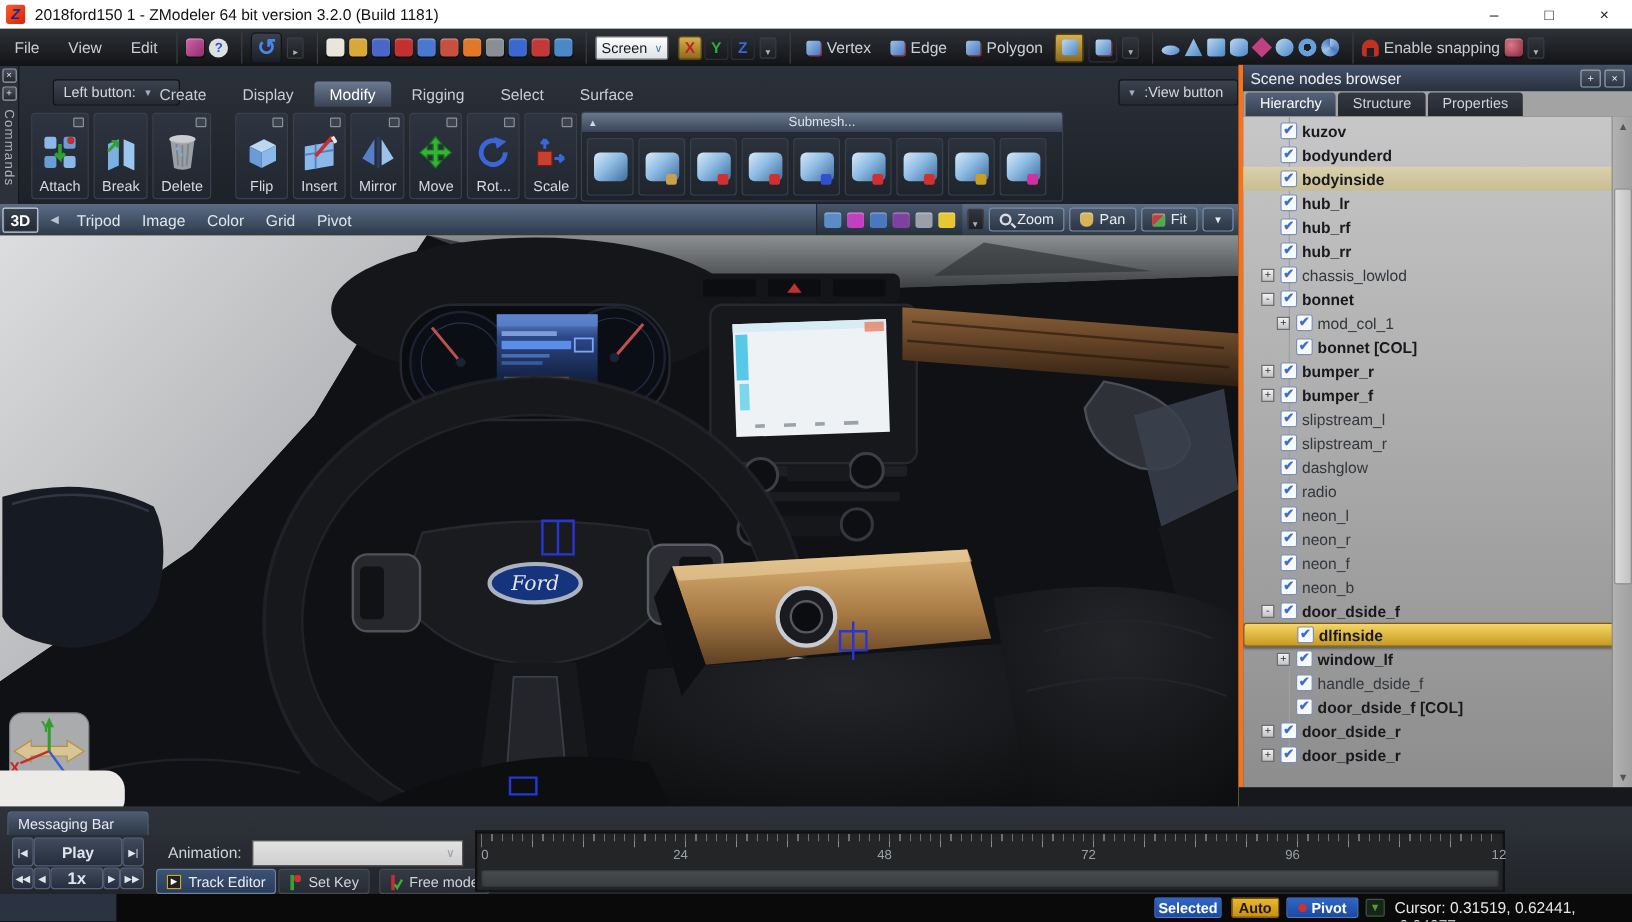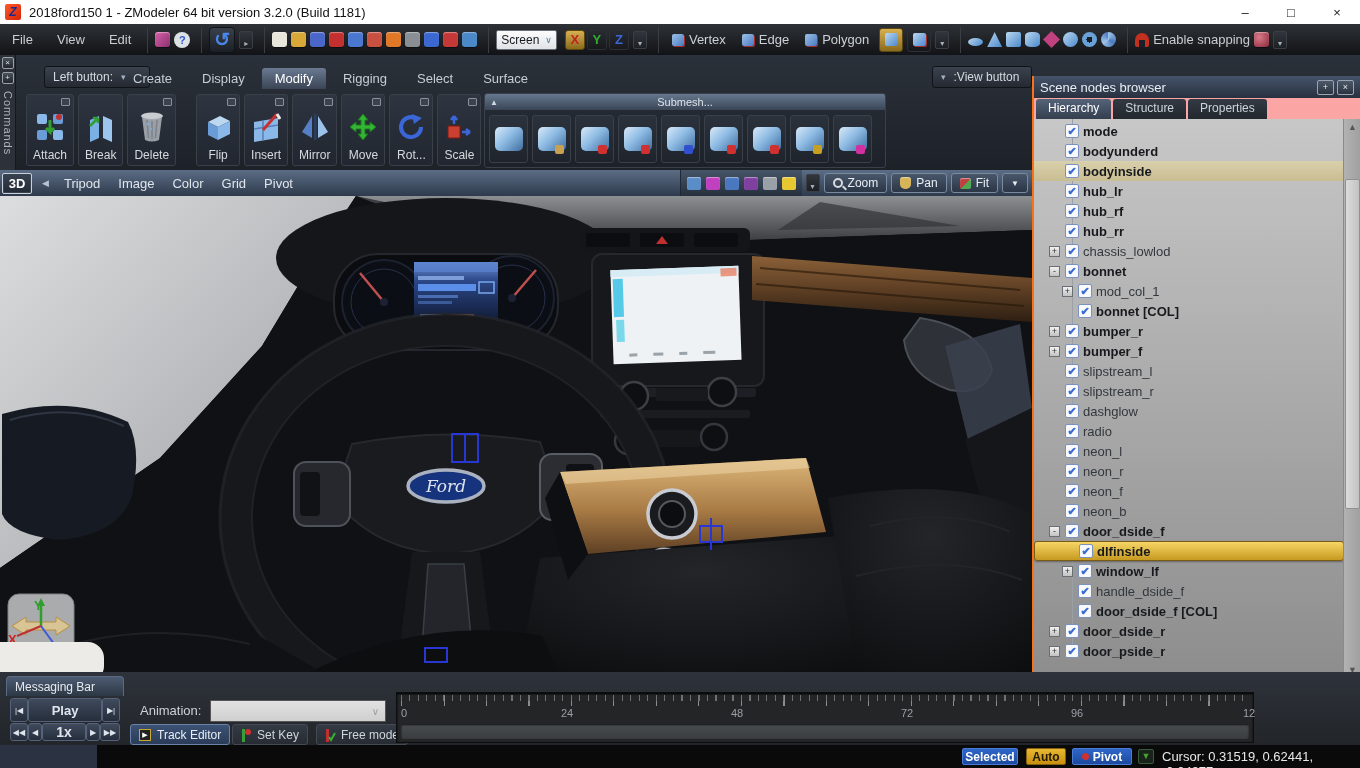--- a/index.html
+++ b/index.html
@@ -76,25 +76,25 @@
     color:#fff;font-weight:bold;font-size:13px;display:flex;align-items:center;justify-content:center;box-shadow:0 0 0 1px #39424f inset;}
   .vmenu{padding:0 9px;}
   .vicon{width:14px;height:13px;border-radius:2px;box-shadow:inset 0 1px 1px rgba(255,255,255,.45);}
   .vbtn{height:20px;border:1px solid #7a8aa0;border-radius:3px;background:linear-gradient(#49576b,#2b3646);
     display:flex;align-items:center;gap:5px;padding:0 8px;font-size:12px;color:#e8edf4;}
   .mag{width:10px;height:10px;border:2px solid #d8dce2;border-radius:50%;position:relative;}
   .mag::after{content:"";position:absolute;left:7px;top:7px;width:5px;height:2px;background:#d8dce2;transform:rotate(45deg);}
   
   #viewport{left:0;top:196px;width:1032px;height:482px;background:#bef264;overflow:hidden;}
   
-  #browser{left:1032px;top:76px;width:328px;height:602px;background:#1d2127;border-left:2px solid #f97316;display:flex;flex-direction:column;}
+  #browser{left:1032px;top:54px;width:328px;height:602px;background:#1d2127;border-left:4px solid #f97316;display:flex;flex-direction:column;}
   .bhead{height:22px;background:linear-gradient(#46536a,#27303e);color:#e9eef5;font-size:13px;display:flex;align-items:center;padding:0 6px;}
   .bhbtn{width:17px;height:15px;border:1px solid #9aa4b2;border-radius:2px;background:linear-gradient(#4d5868,#2b3340);
     color:#e5eaf0;font-size:9px;line-height:13px;text-align:center;margin-left:3px;}
-  .btabs{height:21px;display:flex;gap:2px;padding:1px 2px 0;background:#fca5a5;}
+  .btabs{height:21px;display:flex;gap:2px;padding:1px 2px 0;background:#a3a3a3;}
   .btab{padding:2px 12px;font-size:12px;color:#cfd4da;background:linear-gradient(#333a44,#23272e);border-radius:3px 3px 0 0;}
   .btab.active{background:linear-gradient(#55637a,#333e4e);color:#fff;}
   .tree{flex:1;position:relative;background:linear-gradient(#c7c7c7,#8d8d8d);overflow:hidden;padding-top:2px;}
   .guideline{position:absolute;left:38px;top:0;width:1px;height:528px;background:#9aa0a8;}
   .trow{position:relative;height:20px;display:flex;align-items:center;padding-left:31px;gap:4px;width:100%;}
   .trow.ind2{padding-left:44px;}
   .trow.hl{background:linear-gradient(#d9d0ac,#c9bd92);}
   .trow.sel{background:linear-gradient(#f6d666,#c79a20);border:1px solid #7a5c14;border-radius:3px;box-shadow:0 1px 2px rgba(0,0,0,.35);}
   .texp{width:11px;height:11px;border:1px solid #6a6f76;background:linear-gradient(#f2f2f2,#c2c2c2);font-size:9px;line-height:9px;
     text-align:center;color:#333;flex:none;margin-left:-16px;margin-right:1px;}
@@ -615,21 +615,21 @@
         <span class="btab">Structure</span>
         <span class="btab">Properties</span>
       </div>
     <div class="tree">
       <div class="guideline"></div>
       <div style="position:relative;width:310px;">
 
           <div class="trow">
             <span class="texp" style="visibility: hidden;"></span>
             <span class="tchk">✔</span>
-            <span class="tlabel bold">mode</span>
+            <span class="tlabel bold">kuzov</span>
           </div>
 
           <div class="trow">
             <span class="texp" style="visibility: hidden;"></span>
             <span class="tchk">✔</span>
             <span class="tlabel bold">bodyunderd</span>
           </div>
 
           <div class="trow hl">
             <span class="texp" style="visibility: hidden;"></span>

